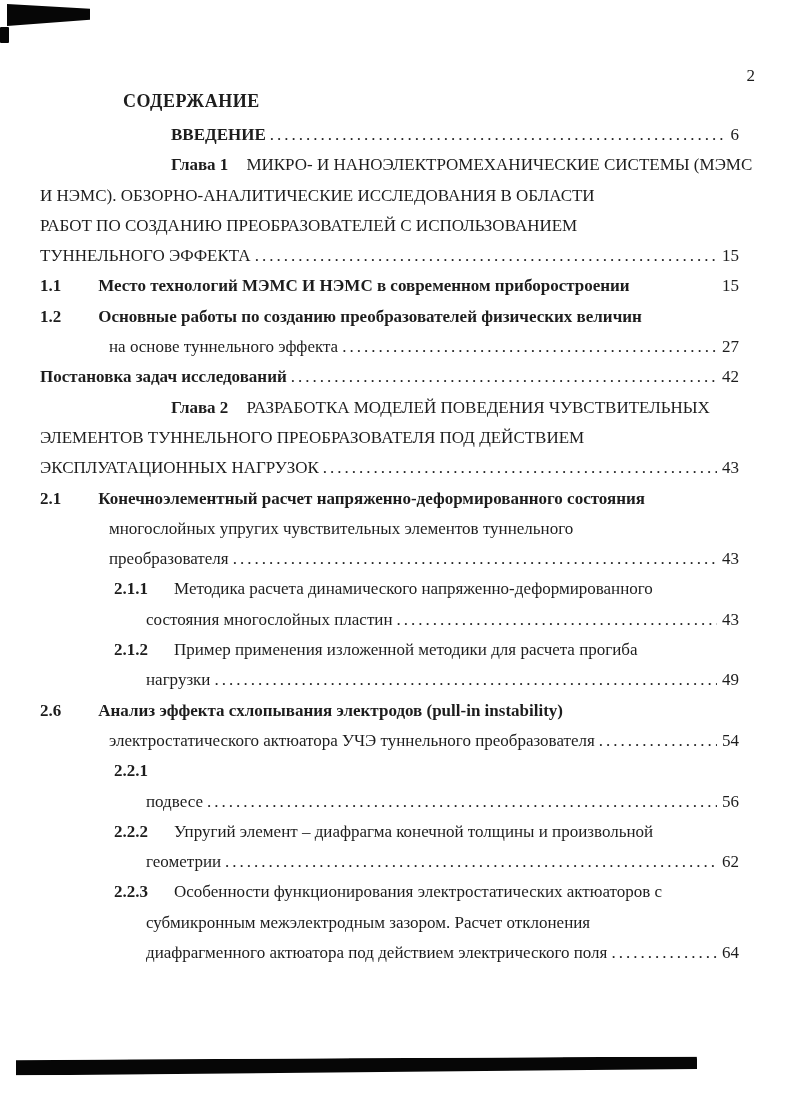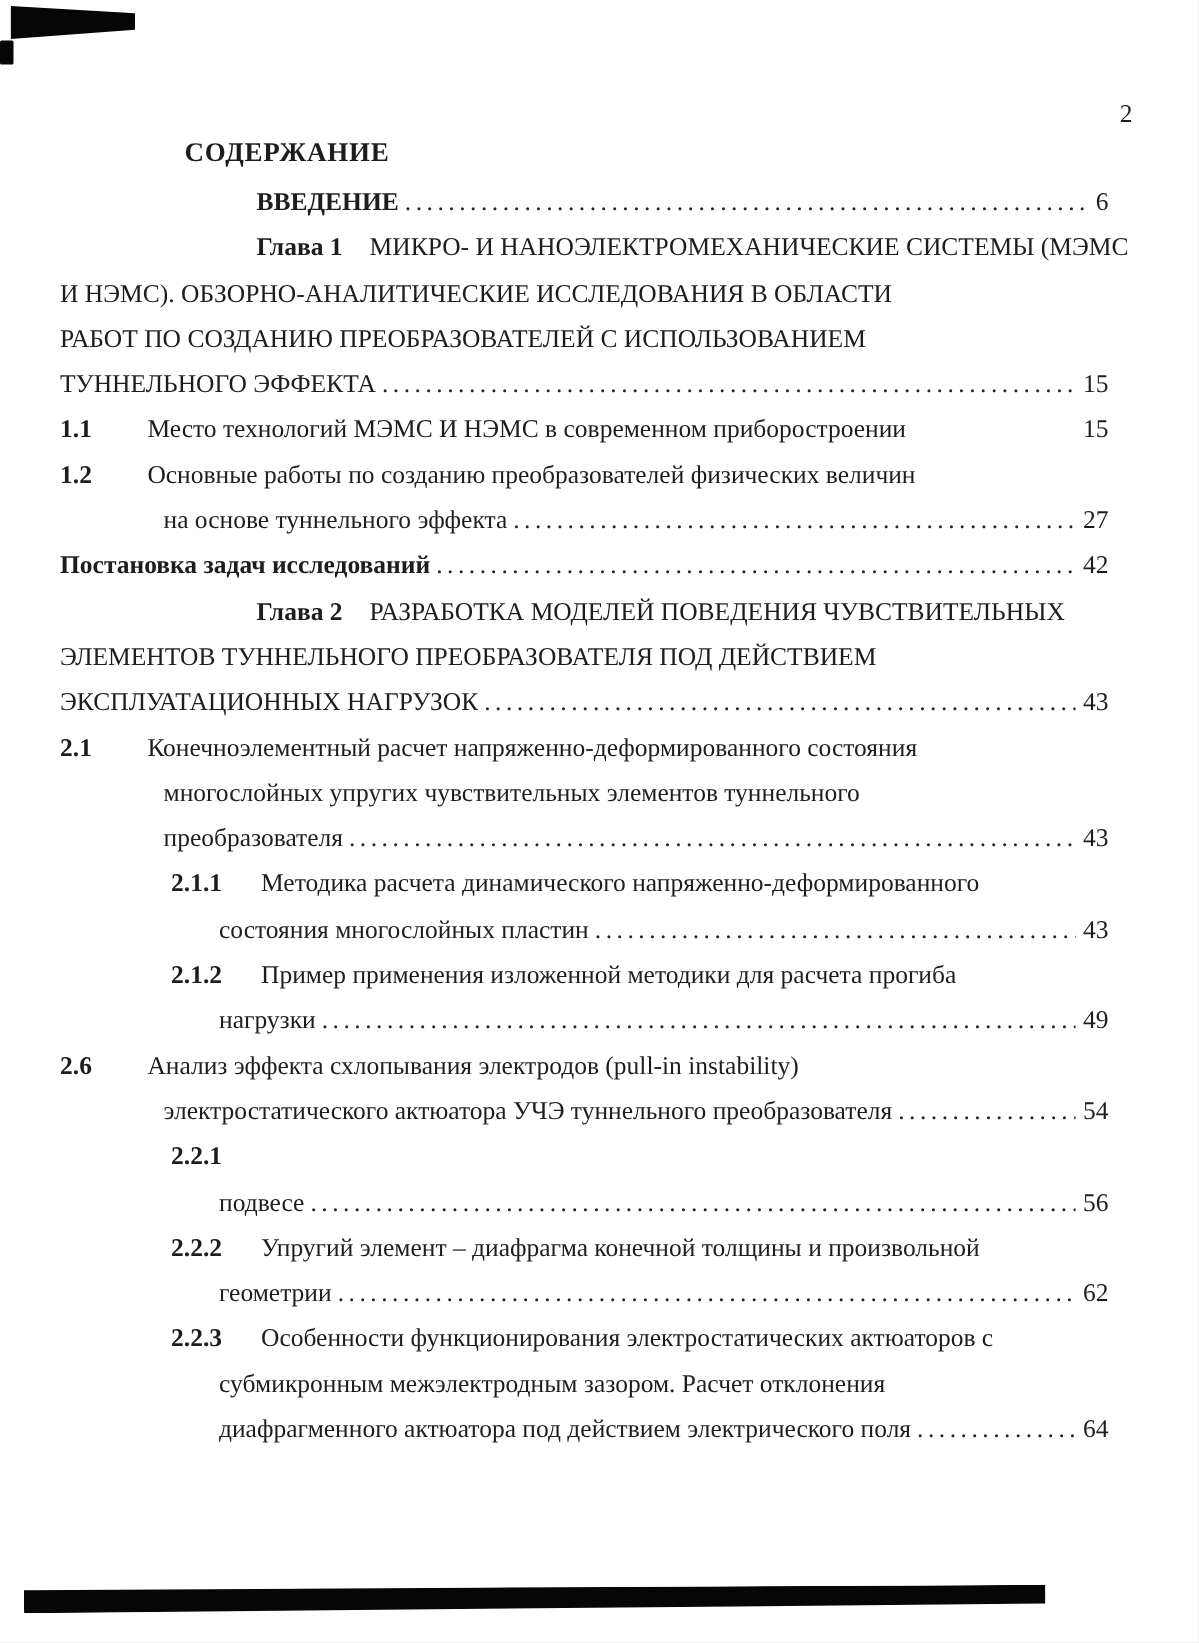--- a/index.html
+++ b/index.html
@@ -39,21 +39,21 @@
   }
   .row .lbl{font-weight:bold;}
   .row .txt{}
   .l1 {padding-left:131px;}
   .l1c{}
   .l2 {}
   .l2c{padding-left:69px;font-family:Liberation Serif, serif;}
   .l3 {padding-left:74px;}
   .l3c{padding-left:106px;}
   .l1 .txt{margin-left:18px;}
-  .l2 .txt{margin-left:37px;}
+  .l2 .txt{margin-left:37px;font-weight:bold;}
   .l3 .txt{margin-left:26px;}
   .dots{
     flex:1 1 auto;overflow:hidden;white-space:nowrap;
     letter-spacing:3px;margin-left:4px;color:#242424;
     min-width:0;
   }
   .spacer{flex:1 1 auto;}
   .pg{padding-left:5px;}
 </style>
 </head>

